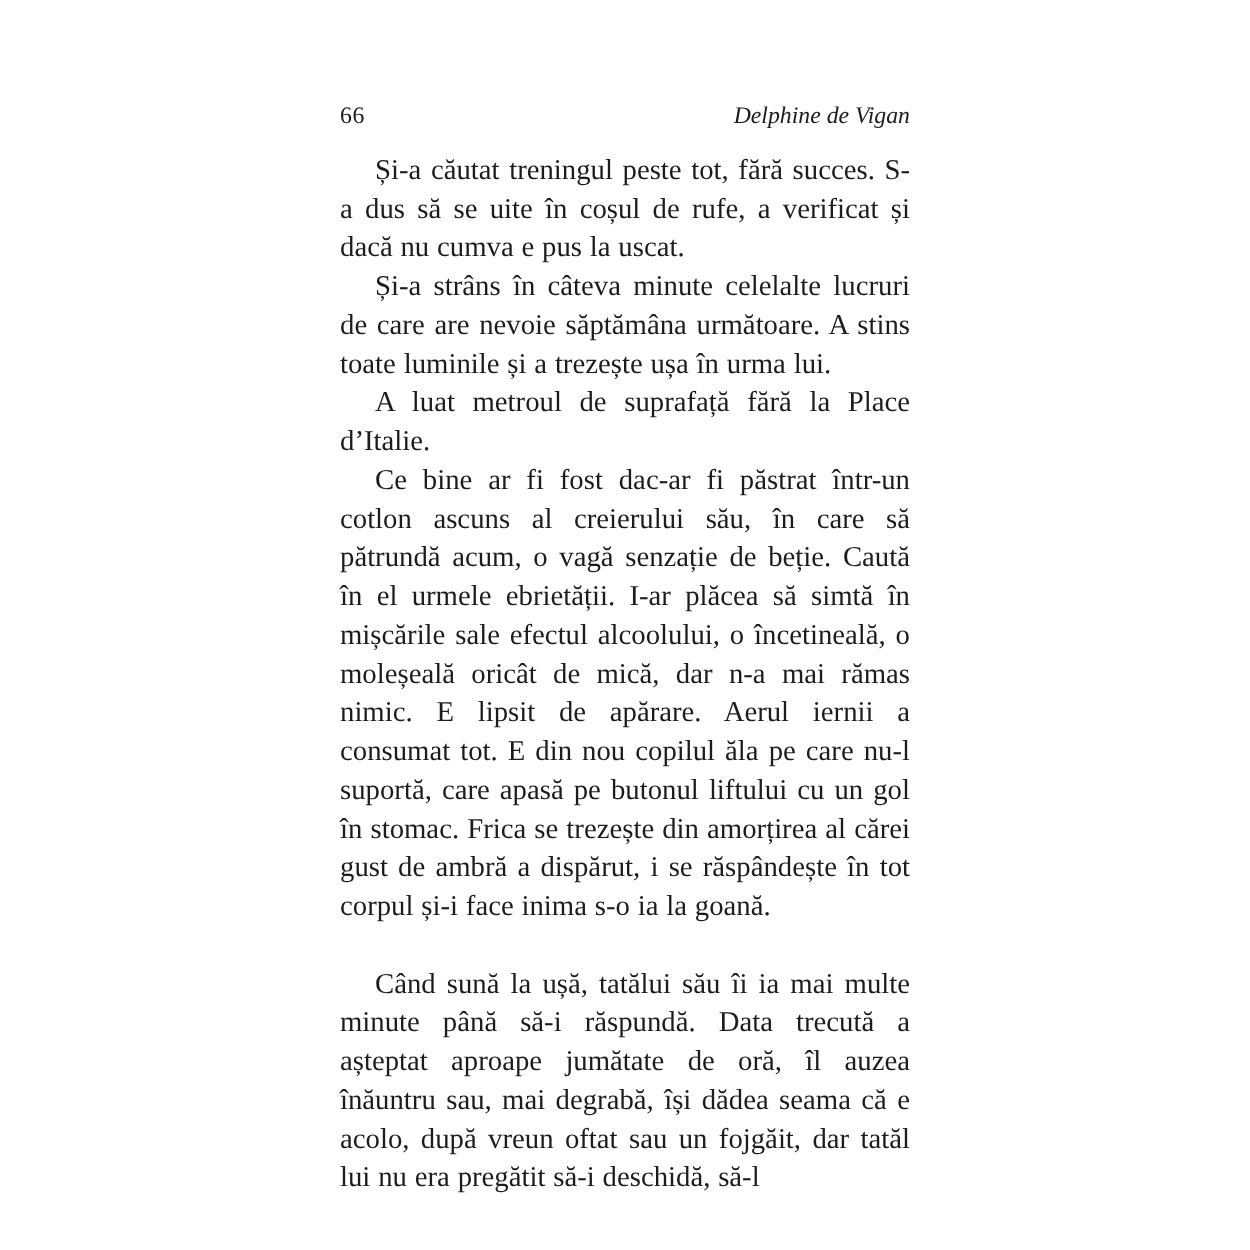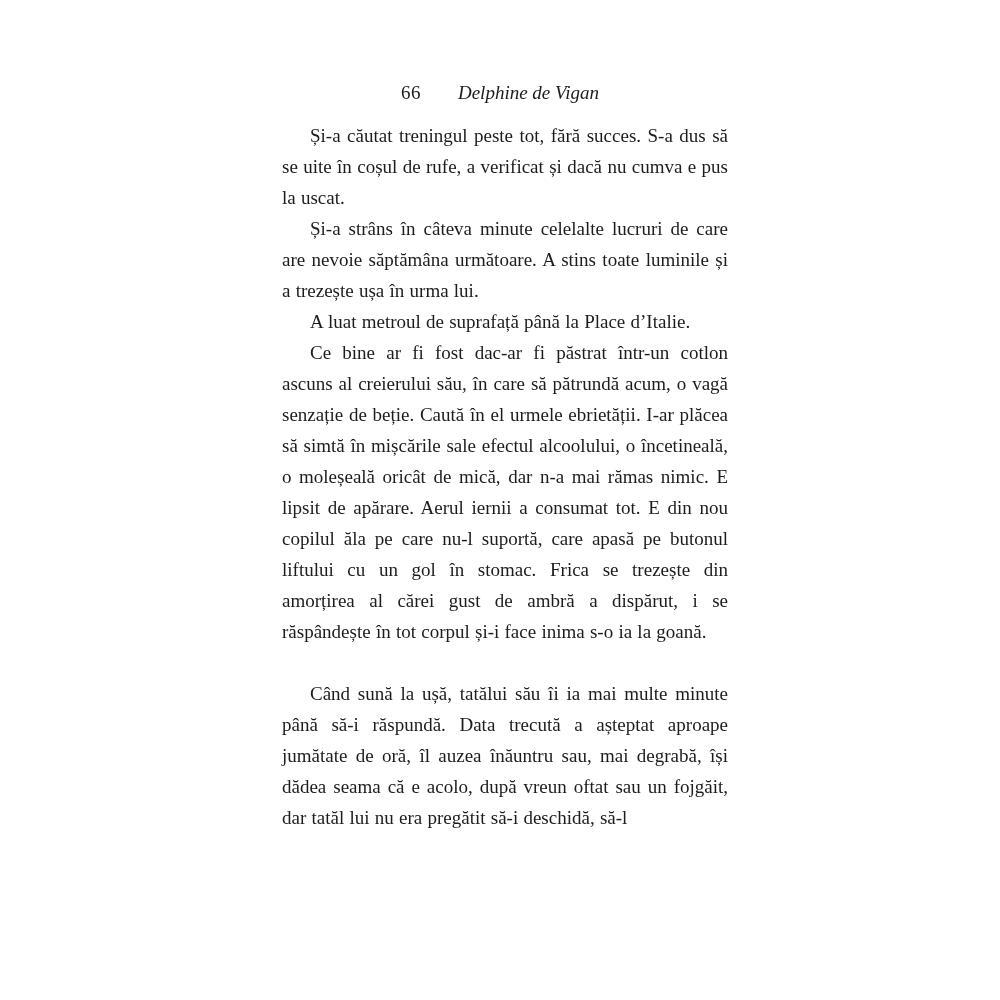--- a/index.html
+++ b/index.html
@@ -16,38 +16,37 @@
     overflow: hidden;
   }
   .book-page {
     position: absolute;
     left: 272px;
     top: 82px;
     width: 456px;
   }
   .page-header {
     display: flex;
-    justify-content: center;
+    justify-content: space-between;
     align-items: baseline;
     font-size: 19px;
     line-height: 22px;
     margin-bottom: 16px;
     gap: 37px;
   }
   .page-number {
     font-style: normal;
     letter-spacing: 0.5px;
   }
   .running-header {
     font-style: italic;
   }
   .page-body {
-    font-size: 19px;
+    font-size: 23px;
     line-height: 31px;
-    margin-left: 10px;
   }
   .page-body p {
     margin: 0;
     text-align: justify;
     text-indent: 28px;
     word-spacing: 0.5px;
   }
   .page-body p.section-start {
     margin-top: 31px;
   }
@@ -58,18 +57,18 @@
 <div class="book-page">
 
   <div class="page-header">
     <span class="page-number">66</span>
     <span class="running-header">Delphine de Vigan</span>
   </div>
 
   <div class="page-body">
     <p>Și-a căutat treningul peste tot, fără succes. S-a dus să se uite în coșul de rufe, a verificat și dacă nu cumva e pus la uscat.</p>
     <p>Și-a strâns în câteva minute celelalte lucruri de care are nevoie săptămâna următoare. A stins toate luminile și a trezește ușa în urma lui.</p>
-    <p>A luat metroul de suprafață până la Place d’Italie.</p>
+    <p>A luat metroul de suprafață fără la Place d’Italie.</p>
     <p>Ce bine ar fi fost dac-ar fi păstrat într-un cotlon ascuns al creierului său, în care să pătrundă acum, o vagă senzație de beție. Caută în el urmele ebrietății. I-ar plăcea să simtă în mișcările sale efectul alcoolului, o încetineală, o moleșeală oricât de mică, dar n-a mai rămas nimic. E lipsit de apărare. Aerul iernii a consumat tot. E din nou copilul ăla pe care nu-l suportă, care apasă pe butonul liftului cu un gol în stomac. Frica se trezește din amorțirea al cărei gust de ambră a dispărut, i se răspândește în tot corpul și-i face inima s-o ia la goană.</p>
     <p class="section-start">Când sună la ușă, tatălui său îi ia mai multe minute până să-i răspundă. Data trecută a așteptat aproape jumătate de oră, îl auzea înăuntru sau, mai degrabă, își dădea seama că e acolo, după vreun oftat sau un fojgăit, dar tatăl lui nu era pregătit să-i deschidă, să-l</p>
   </div>
 
 </div>
 
 </body></html>

